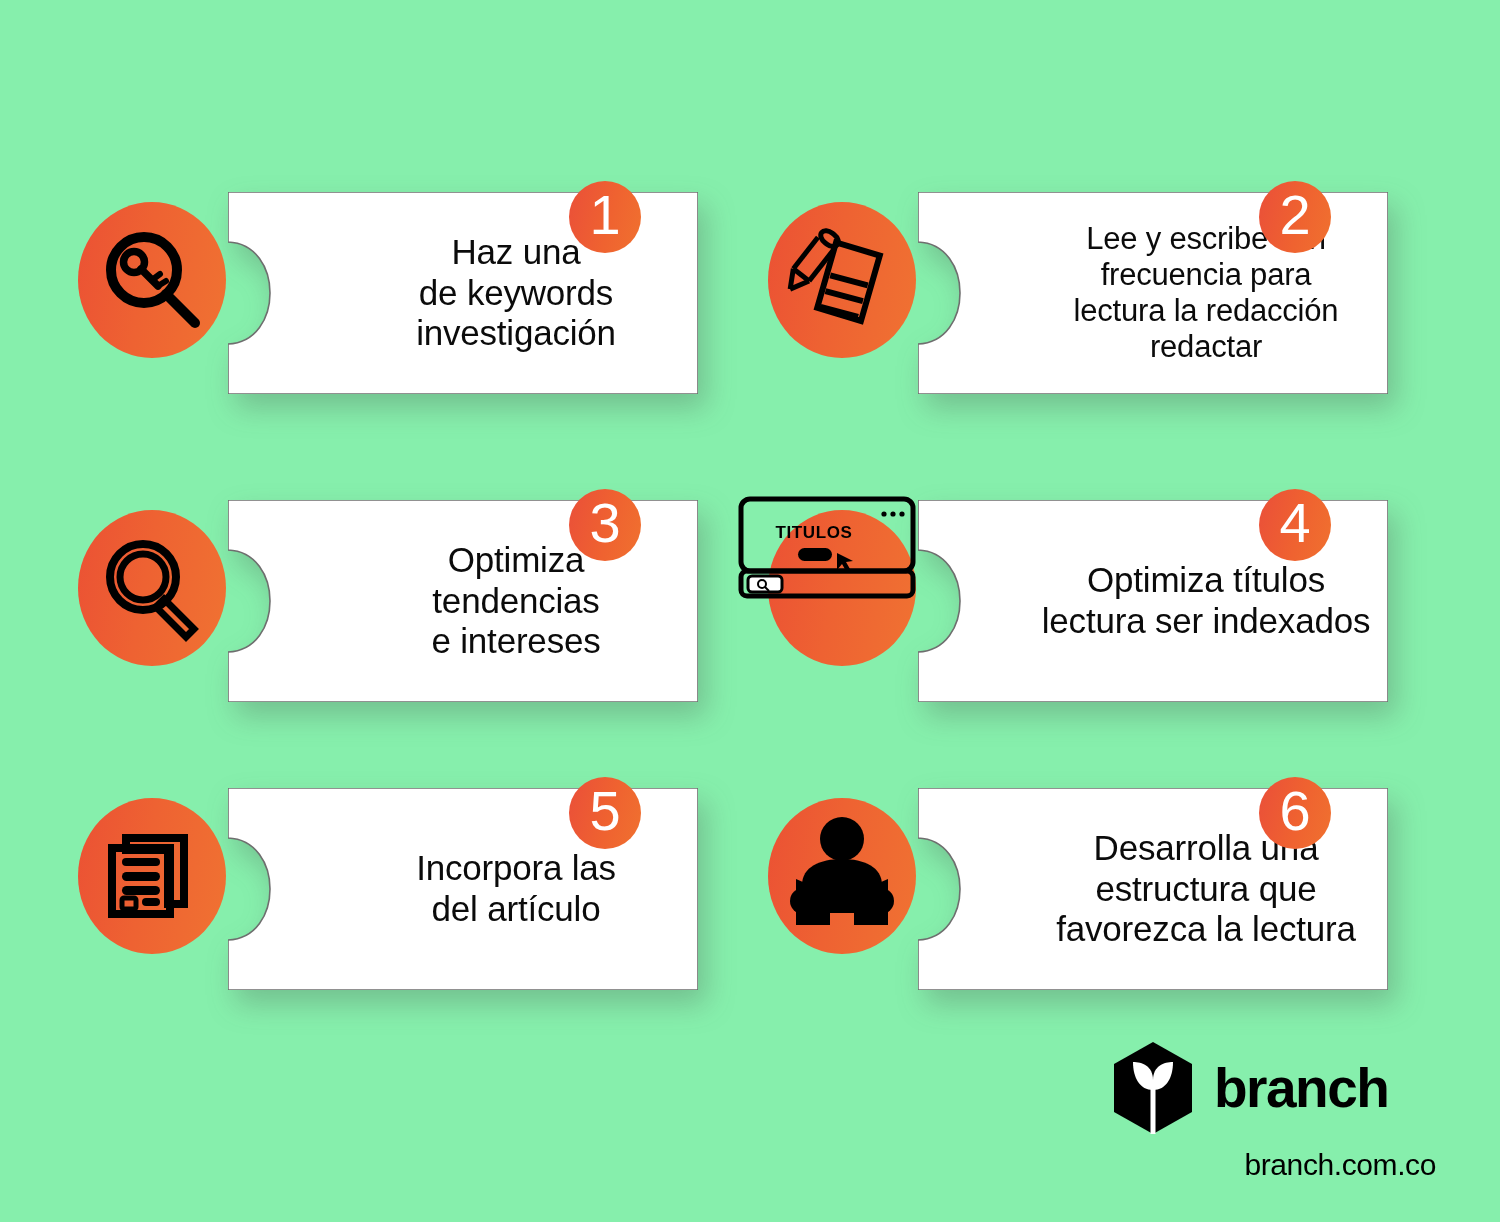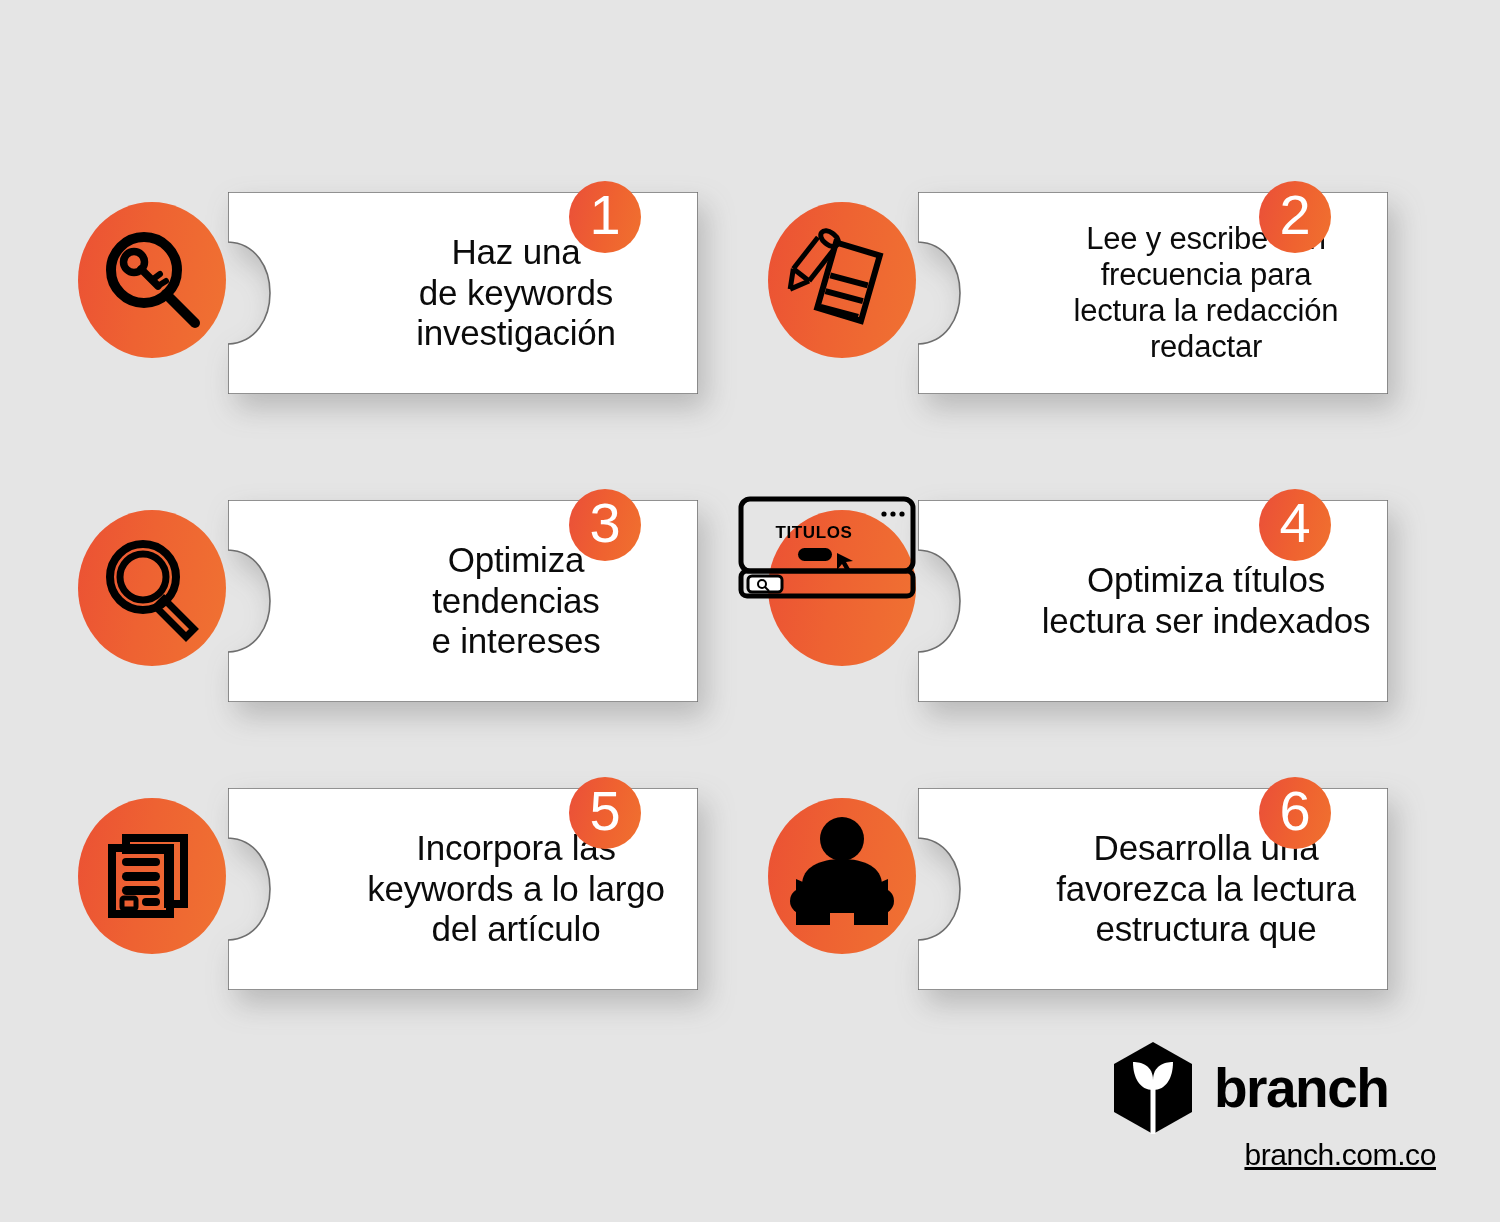--- a/index.html
+++ b/index.html
@@ -10,21 +10,21 @@
     height: 1222px;
     background: #ffffff;
     font-family: "Liberation Sans", sans-serif;
     overflow: hidden;
   }
 
   #stage {
     position: relative;
     width: 1500px;
     height: 1222px;
-    background: #e5e5e5;
+    background: #86efac;
   }
 
   
   .card-group {
     position: absolute;
     width: 640px;
     height: 230px;
   }
 
   
@@ -135,27 +135,26 @@
   }
   .logo-mark { width: 90px; height: 96px; flex: 0 0 auto; }
   .logo-word {
     font-size: 55px;
     font-weight: bold;
     color: #000000;
     letter-spacing: -1.5px;
     line-height: 1;
   }
   .logo-url {
-    margin-top: 2px;
+    margin-top: 12px;
     text-align: right;
     font-size: 30px;
     color: #000000;
     letter-spacing: -0.4px;
     padding-right: 2px;
-    text-decoration: underline;
   }
 </style>
 </head>
 <body>
 
 <div id="stage">
 
   <div class="card-group" id="group-1">
     <div class="card">
       <svg class="card-svg" viewBox="0 0 470 202" preserveAspectRatio="none">
@@ -267,21 +266,20 @@
     </div>
   </div>
 
   <div class="card-group" id="group-5">
     <div class="card">
       <svg class="card-svg" viewBox="0 0 470 202" preserveAspectRatio="none">
         <path d="M0,0 L470,0 L470,202 L0,202 L0,152 C56,150 56,52 0,50 Z" fill="#ffffff" stroke="#6e6e6e" stroke-width="1.6"></path>
       </svg>
       <div class="card-text t-3line">
         <span class="ln">Incorpora las</span>
-        <span class="ln">keywords a lo largo</span>
         <span class="ln">del artículo</span>
       </div>
     </div>
     <div class="icon-circle">
       <svg width="112" height="112" viewBox="0 0 112 112">
         <path d="M30,18 L88,18 L88,84 L72,84 L72,30 L30,30 Z" fill="none" stroke="#000" stroke-width="8"></path>
         <rect x="16" y="28" width="58" height="66" fill="none" stroke="#000" stroke-width="8"></rect>
         <rect x="26" y="38" width="38" height="8" rx="4" fill="#000"></rect>
         <rect x="26" y="52" width="38" height="9" rx="4.5" fill="#000"></rect>
         <rect x="26" y="66" width="38" height="9" rx="4.5" fill="#000"></rect>
@@ -294,22 +292,22 @@
     </div>
   </div>
 
   <div class="card-group" id="group-6">
     <div class="card">
       <svg class="card-svg" viewBox="0 0 470 202" preserveAspectRatio="none">
         <path d="M0,0 L470,0 L470,202 L0,202 L0,152 C56,150 56,52 0,50 Z" fill="#ffffff" stroke="#6e6e6e" stroke-width="1.6"></path>
       </svg>
       <div class="card-text t-3line">
         <span class="ln">Desarrolla una</span>
+        <span class="ln">estructura que</span>
         <span class="ln">favorezca la lectura</span>
-        <span class="ln">estructura que</span>
       </div>
     </div>
     <div class="icon-circle">
       <svg width="116" height="118" viewBox="0 0 116 118">
         <ellipse cx="58" cy="22" rx="22" ry="22" fill="#000"></ellipse>
         <path d="M18,68 C18,50 36,42 58,42 C80,42 98,50 98,68 L98,74 L58,90 L18,74 Z" fill="#000"></path>
         <path d="M12,62 L58,82 L104,62 L104,108 L70,108 L70,96 L46,96 L46,108 L12,108 Z" fill="#000"></path>
         <ellipse cx="19" cy="84" rx="13" ry="13" fill="#000"></ellipse>
         <ellipse cx="97" cy="84" rx="13" ry="13" fill="#000"></ellipse>
       </svg>

